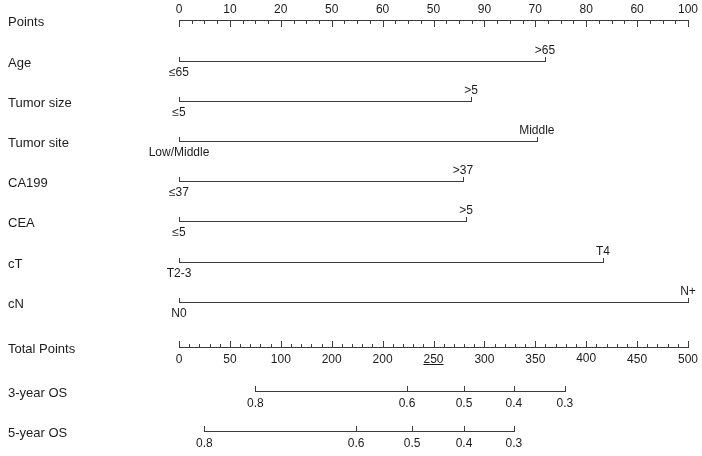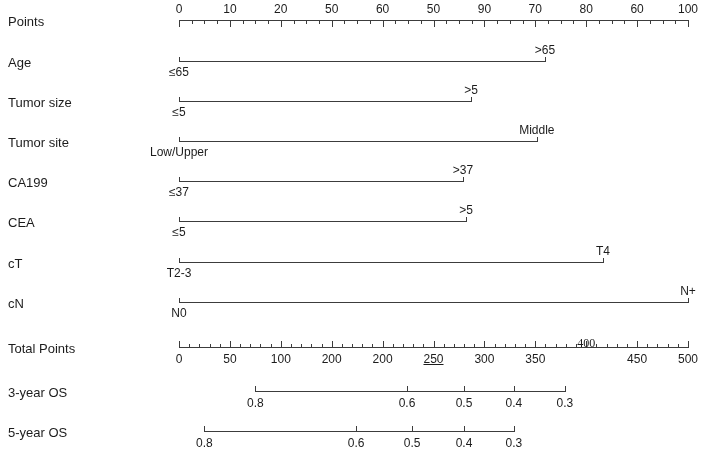--- a/index.html
+++ b/index.html
@@ -93,21 +93,21 @@
     <div class="row-label" style="left: 8px; top: 102px;">Tumor size</div>
     <div class="hline" style="left: 179px; top: 101px; width: 293.166px;"></div>
     <div class="tick" style="left: 179px; top: 97px; height: 4px;"></div>
     <div class="tick" style="left: 471.166px; top: 97px; height: 4px;"></div>
     <div class="cat-label" style="left: 179px; top: 105px;">≤5</div>
     <div class="cat-label" style="left: 471.166px; top: 83px;">&gt;5</div>
     <div class="row-label" style="left: 8px; top: 142px;">Tumor site</div>
     <div class="hline" style="left: 179px; top: 141px; width: 358.827px;"></div>
     <div class="tick" style="left: 179px; top: 137px; height: 4px;"></div>
     <div class="tick" style="left: 536.827px; top: 137px; height: 4px;"></div>
-    <div class="cat-label" style="left: 179px; top: 145px;">Low/Upper</div>
+    <div class="cat-label" style="left: 179px; top: 145px;">Low/Middle</div>
     <div class="cat-label" style="left: 536.827px; top: 123px;">Middle</div>
     <div class="row-label" style="left: 8px; top: 182px;">CA199</div>
     <div class="hline" style="left: 179px; top: 181px; width: 285.022px;"></div>
     <div class="tick" style="left: 179px; top: 177px; height: 4px;"></div>
     <div class="tick" style="left: 463.022px; top: 177px; height: 4px;"></div>
     <div class="cat-label" style="left: 179px; top: 185px;">≤37</div>
     <div class="cat-label" style="left: 463.022px; top: 163px;">&gt;37</div>
     <div class="row-label" style="left: 8px; top: 222px;">CEA</div>
     <div class="hline" style="left: 179px; top: 221px; width: 288.076px;"></div>
     <div class="tick" style="left: 179px; top: 217px; height: 4px;"></div>
@@ -170,21 +170,21 @@
     <div class="tick" style="left: 504.76px; top: 344px; height: 3px;"></div>
     <div class="tick" style="left: 514.94px; top: 344px; height: 3px;"></div>
     <div class="tick" style="left: 525.12px; top: 344px; height: 3px;"></div>
     <div class="tick" style="left: 535.3px; top: 341px; height: 6px;"></div>
     <div class="tick-label" style="left: 535.3px; top: 352px;">350</div>
     <div class="tick" style="left: 545.48px; top: 344px; height: 3px;"></div>
     <div class="tick" style="left: 555.66px; top: 344px; height: 3px;"></div>
     <div class="tick" style="left: 565.84px; top: 344px; height: 3px;"></div>
     <div class="tick" style="left: 576.02px; top: 344px; height: 3px;"></div>
     <div class="tick" style="left: 586.2px; top: 341px; height: 6px;"></div>
-    <div class="tick-label" style="left: 586.2px; top: 336px; font-family: Liberation Serif, serif;">400</div>
+    <div class="tick-label" style="left: 586.2px; top: 351px;">400</div>
     <div class="tick" style="left: 596.38px; top: 344px; height: 3px;"></div>
     <div class="tick" style="left: 606.56px; top: 344px; height: 3px;"></div>
     <div class="tick" style="left: 616.74px; top: 344px; height: 3px;"></div>
     <div class="tick" style="left: 626.92px; top: 344px; height: 3px;"></div>
     <div class="tick" style="left: 637.1px; top: 341px; height: 6px;"></div>
     <div class="tick-label" style="left: 637.1px; top: 352px;">450</div>
     <div class="tick" style="left: 647.28px; top: 344px; height: 3px;"></div>
     <div class="tick" style="left: 657.46px; top: 344px; height: 3px;"></div>
     <div class="tick" style="left: 667.64px; top: 344px; height: 3px;"></div>
     <div class="tick" style="left: 677.82px; top: 344px; height: 3px;"></div>

